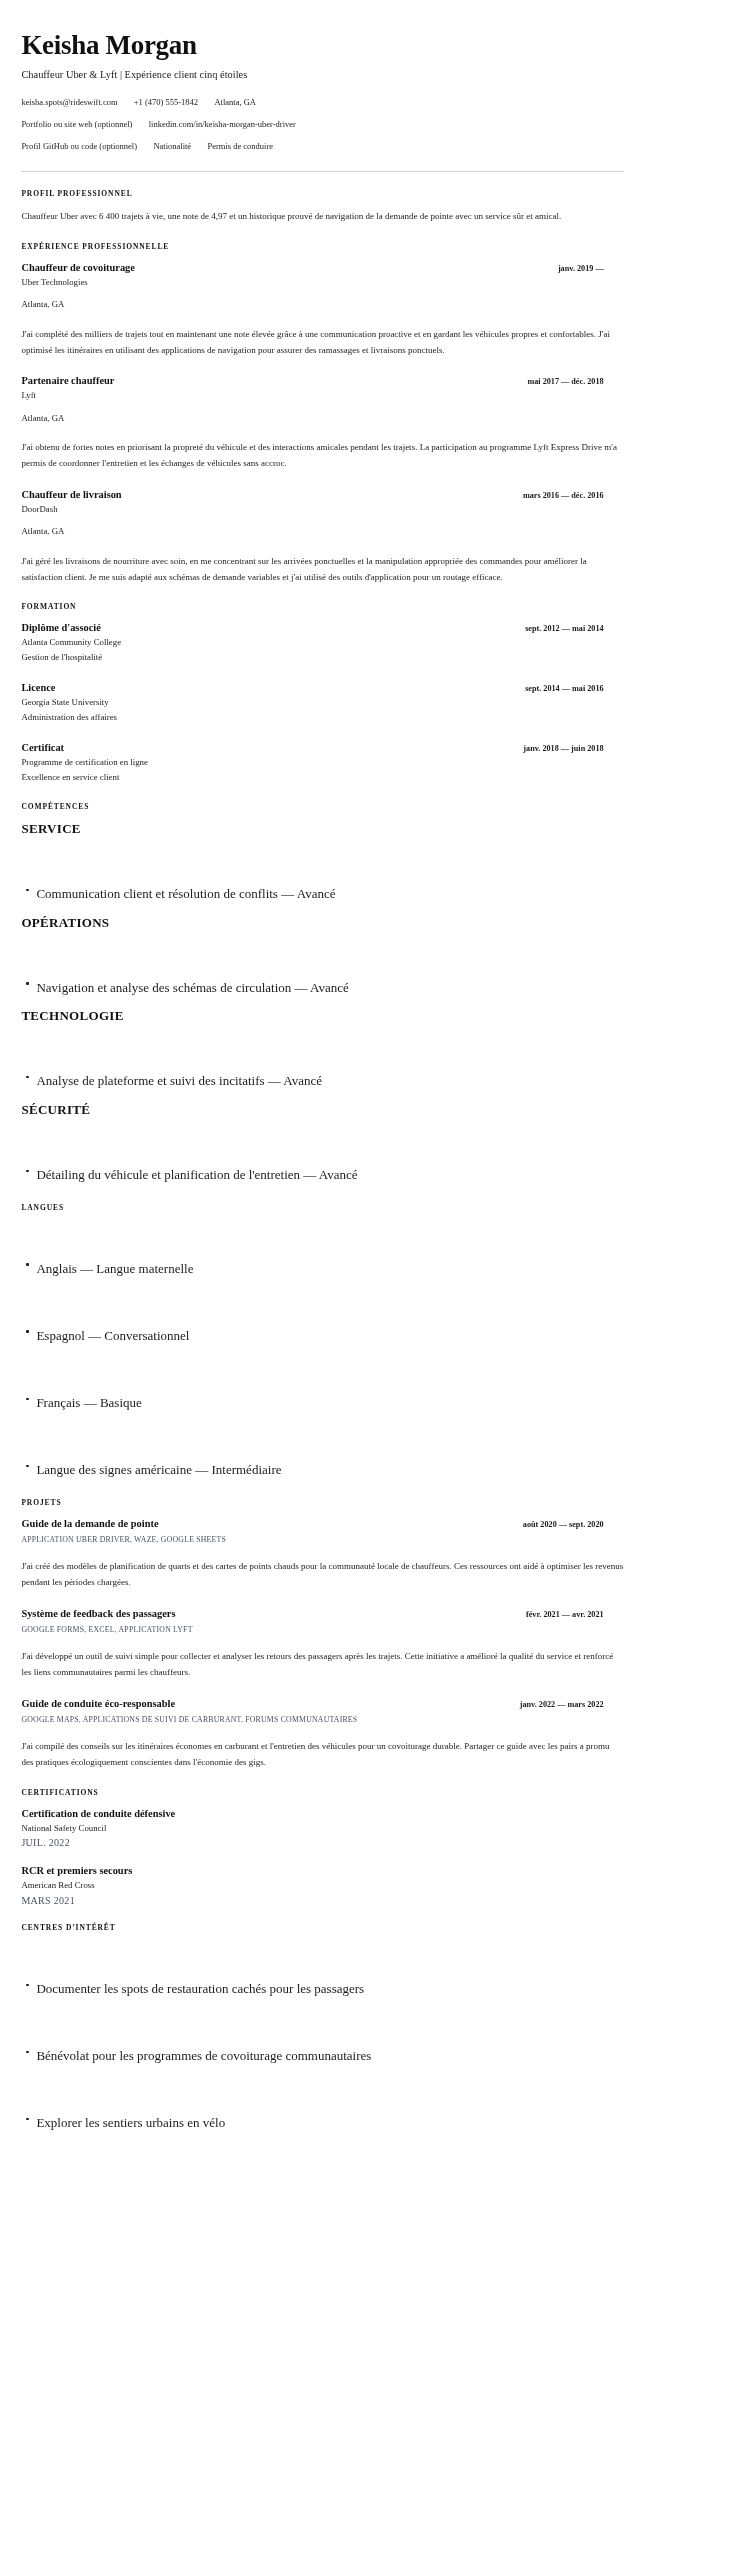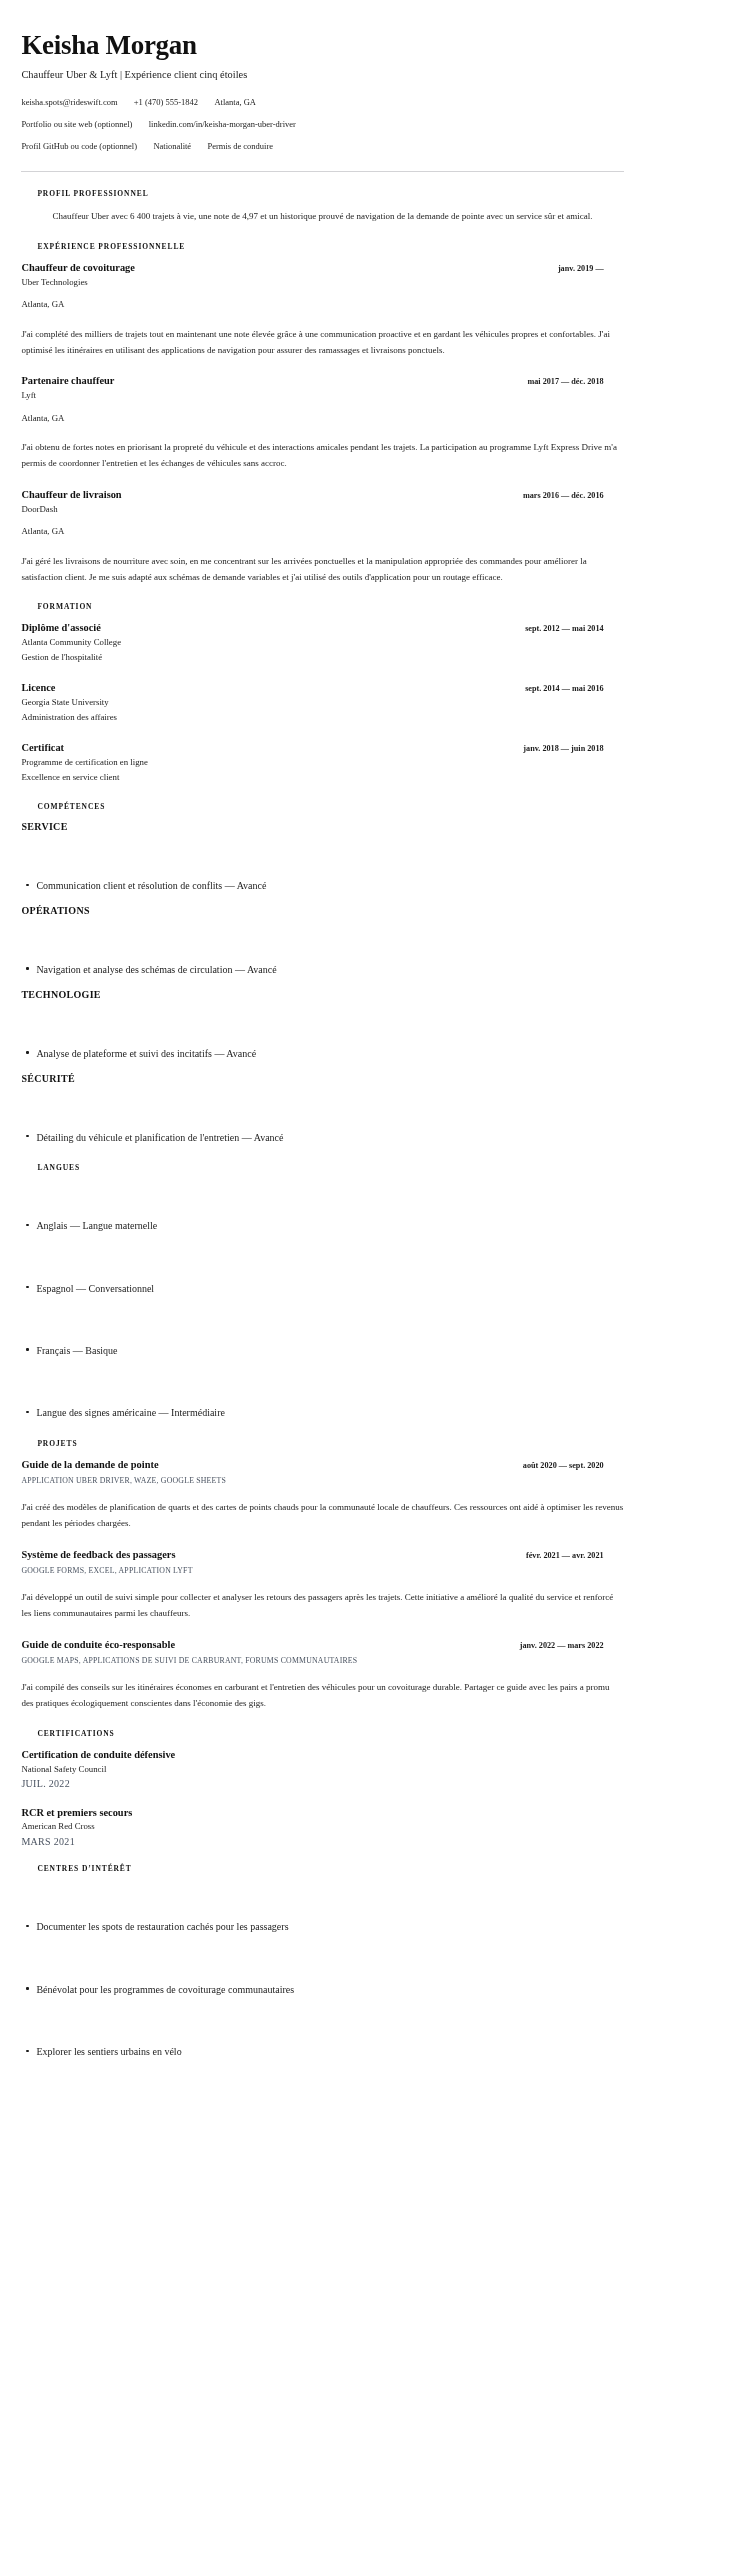--- a/index.html
+++ b/index.html
@@ -58,30 +58,29 @@
   }
 
   
   .section { margin-top: 17.6px; }
   .section-title {
     font-size: 7.5px;
     font-weight: 700;
     letter-spacing: 0.9px;
     text-transform: uppercase;
     color: #111111;
-    margin: 0 0 10px 16px;
+    margin: 0 0 10px 0;
   }
 
   .summary {
     font-size: 9px;
     line-height: 1.78;
     margin: 0;
     color: #1c1c1c;
     max-width: 666px;
-    text-align: center;
   }
 
   
   .entry { margin-bottom: 16.3px; }
   .entry:last-child { margin-bottom: 0; }
   .entry-head {
     display: flex;
     justify-content: space-between;
     align-items: baseline;
     gap: 32px;
@@ -139,37 +138,37 @@
     letter-spacing: 0.3px;
     text-transform: uppercase;
     color: #4a5361;
     margin-top: 1.9px;
   }
 
   
   .skill-group { margin-bottom: 10.7px; }
   .skill-group:last-child { margin-bottom: 0; }
   .skill-cat {
-    font-size: 10px;
+    font-size: 13px;
     font-weight: 700;
     letter-spacing: 0.3px;
     text-transform: uppercase;
     color: #111111;
     margin-bottom: 7px;
   }
 
   ul.bullets {
     list-style: none;
     margin: 0;
     padding: 0;
   }
   ul.bullets li {
     position: relative;
     padding-left: 15px;
-    font-size: 10px;
+    font-size: 13px;
     line-height: 1.62;
     color: #1c1c1c;
     margin-bottom: 3.8px;
     margin-top: 46px;
   }
   ul.bullets li:last-child { margin-bottom: 0; }
   ul.bullets li::before {
     content: "";
     position: absolute;
     left: 5px;

